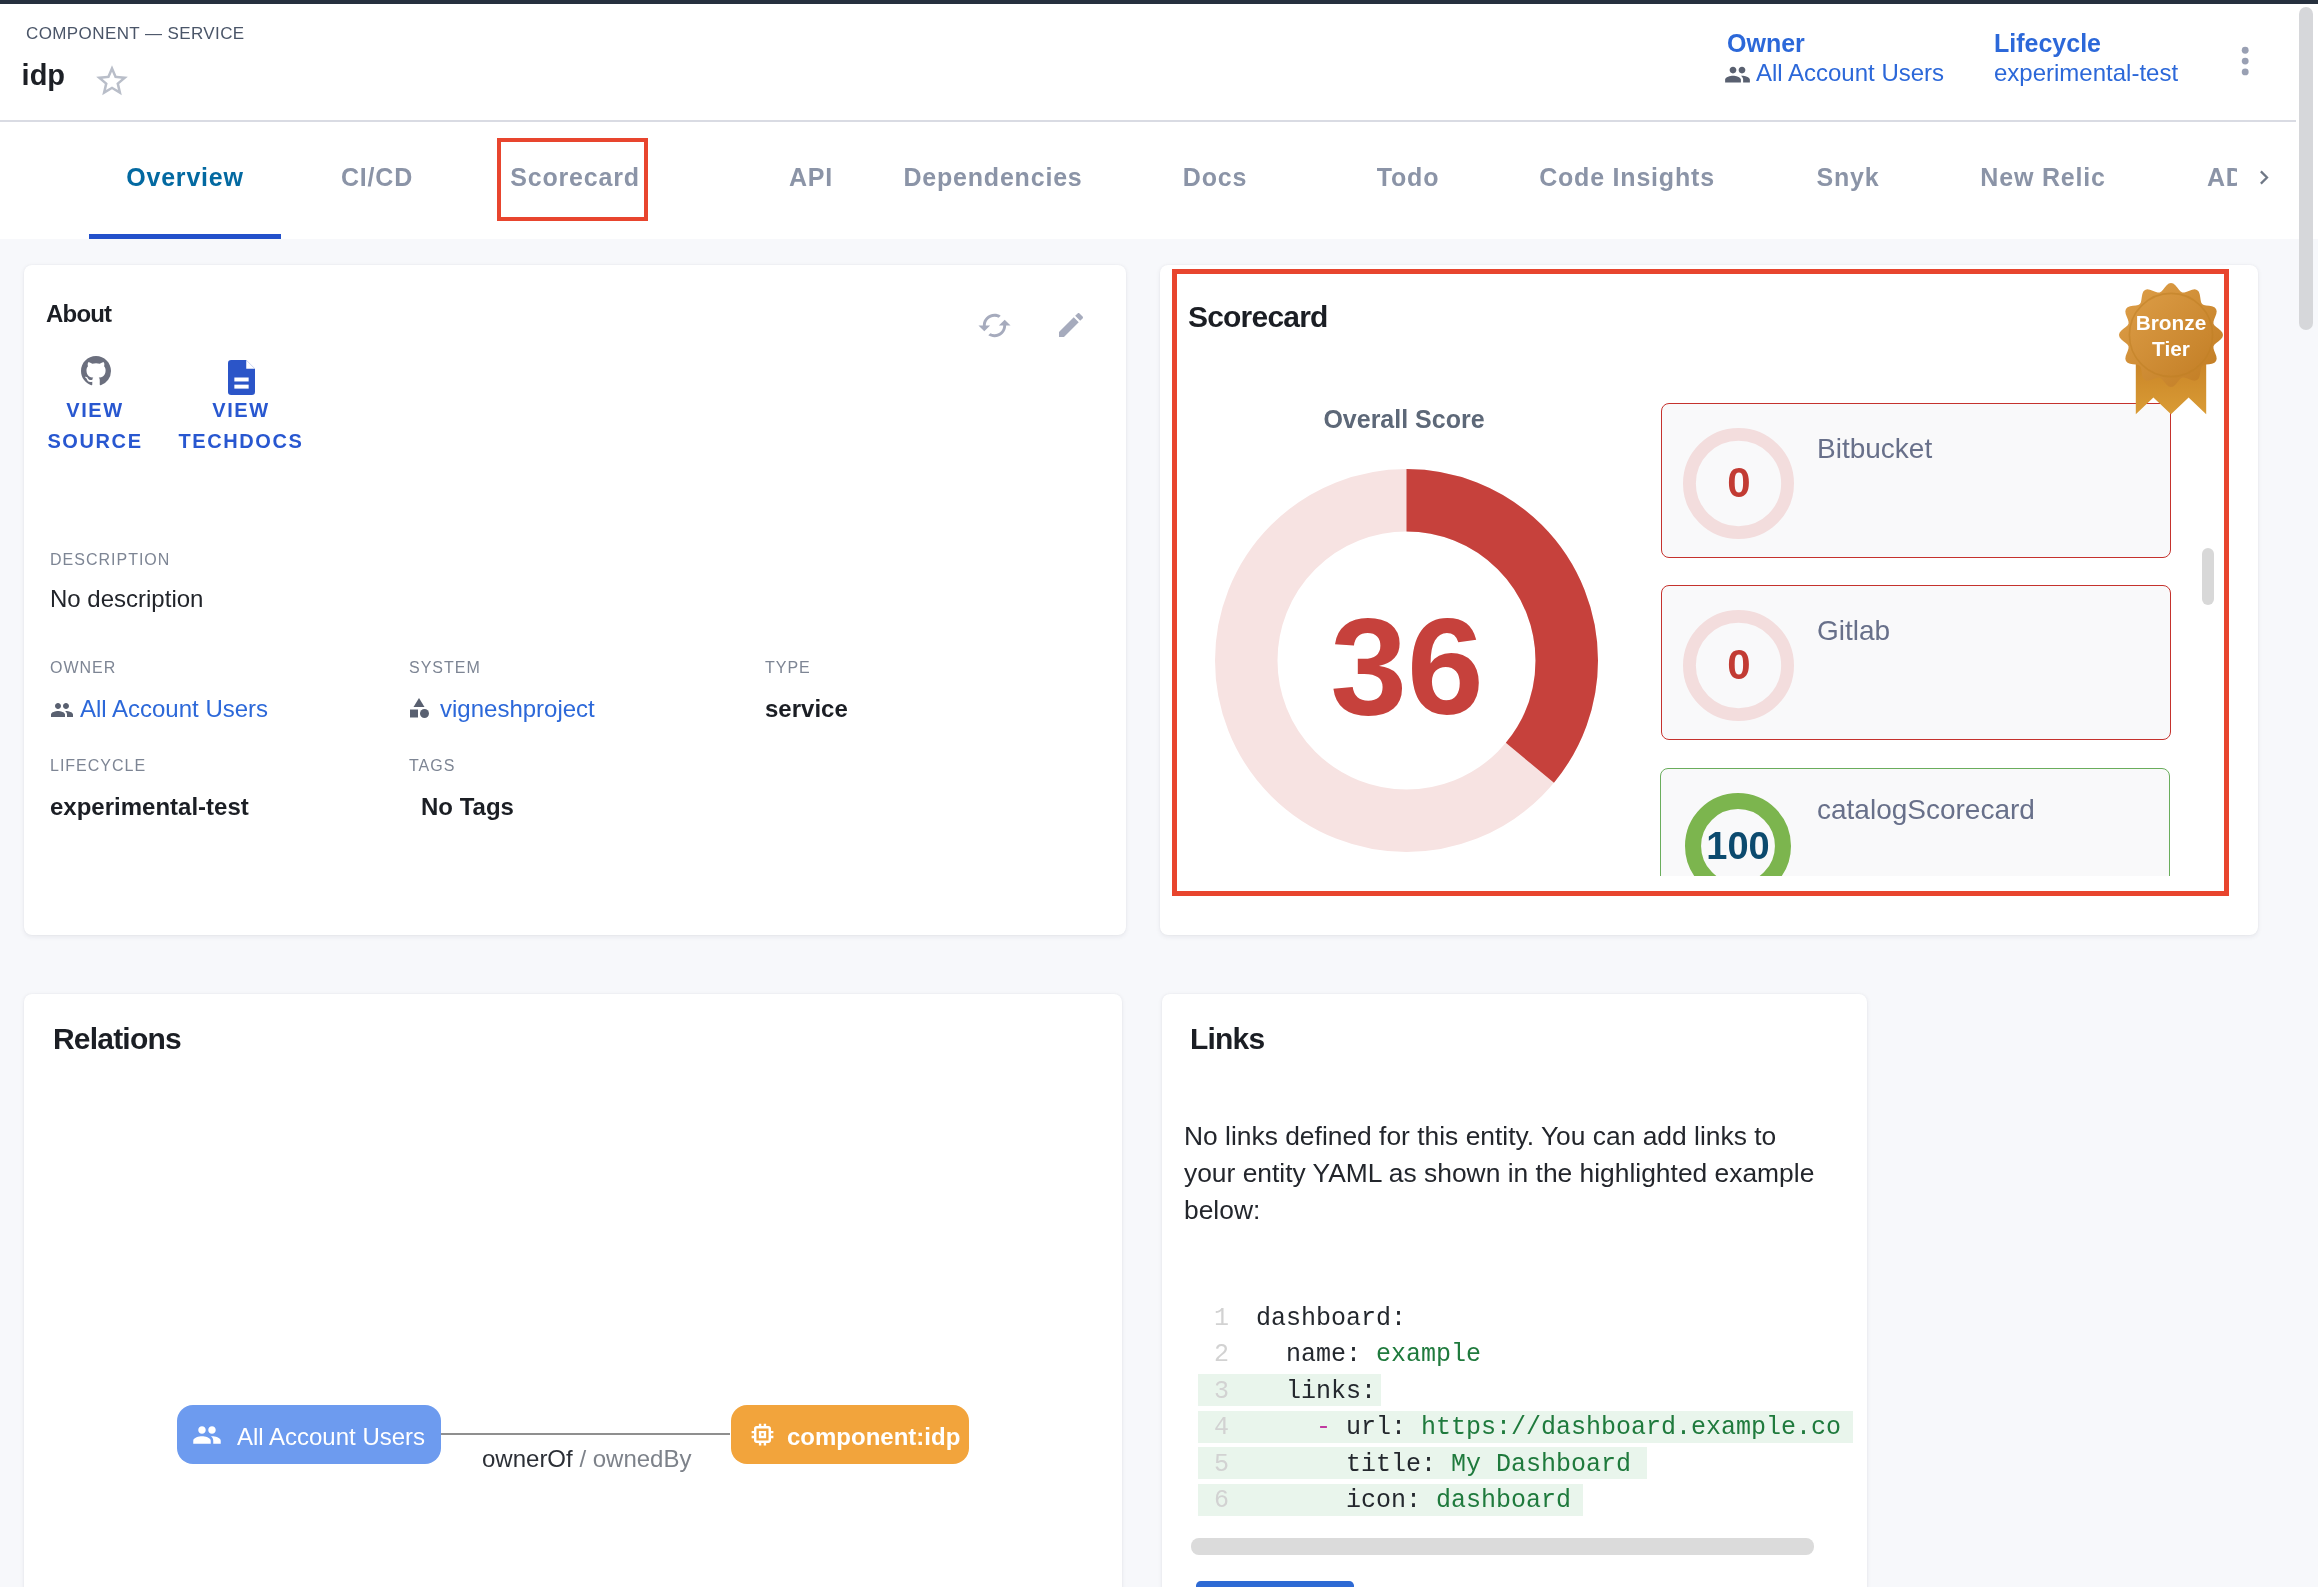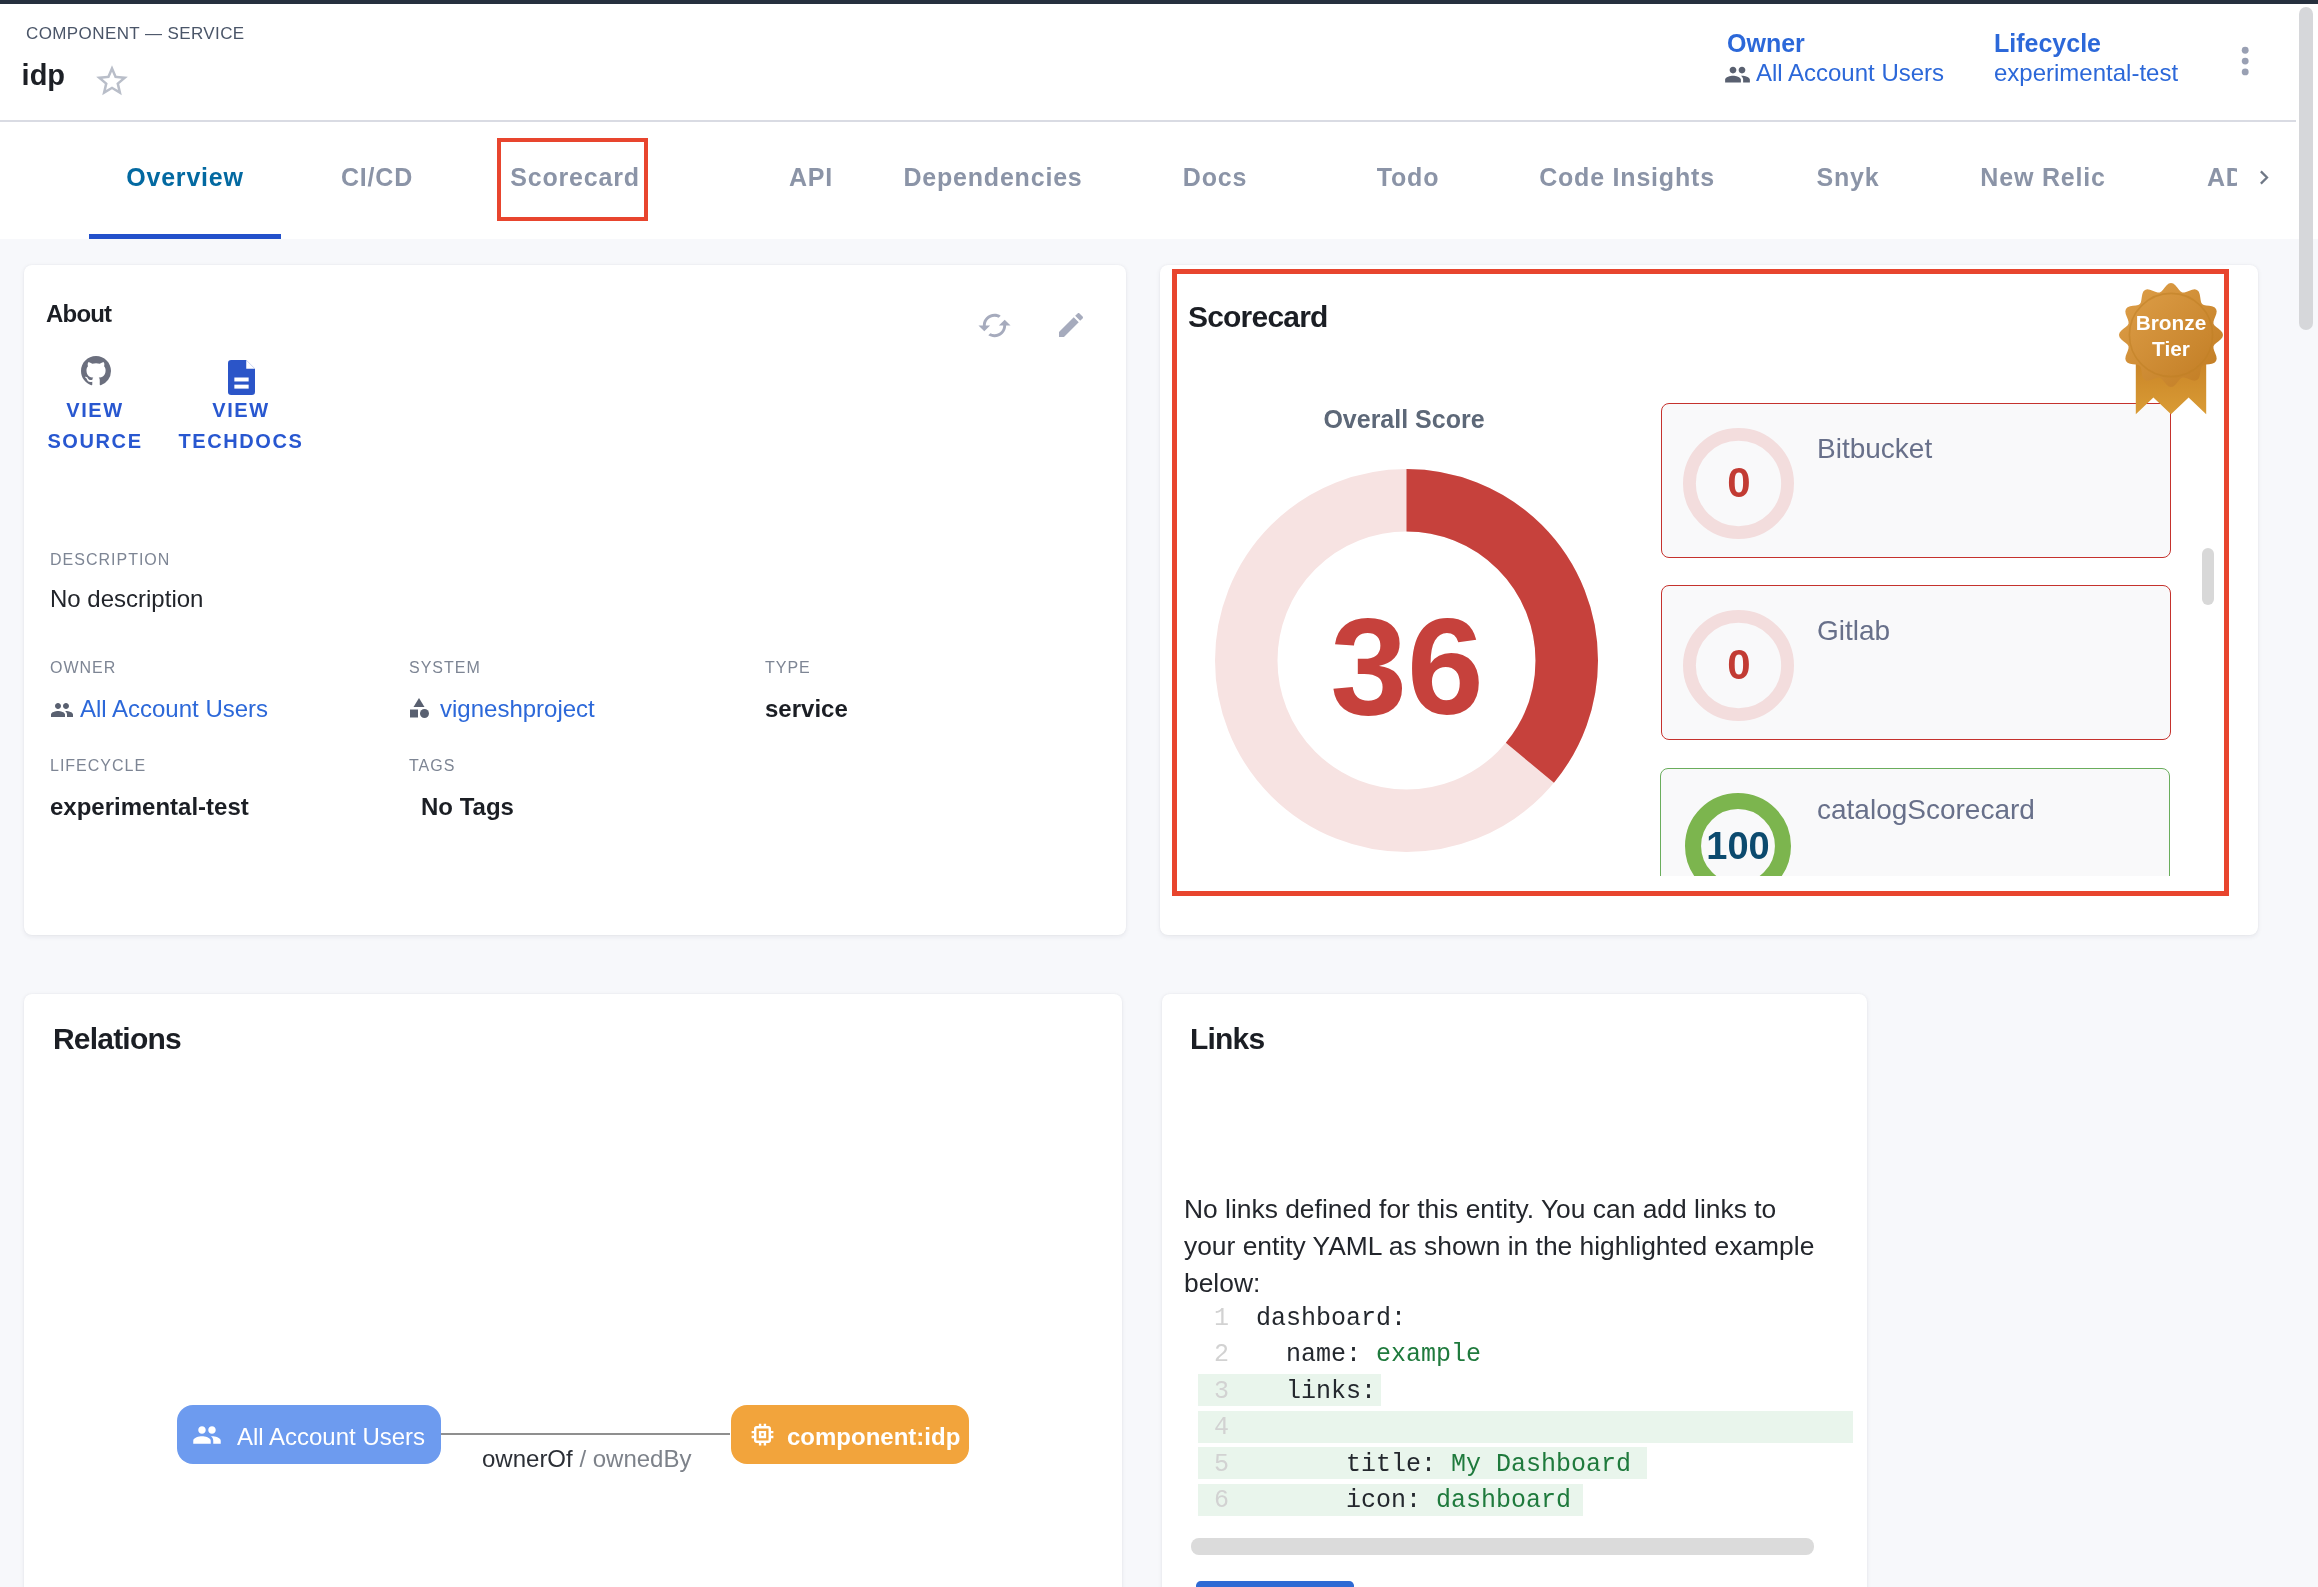--- a/index.html
+++ b/index.html
@@ -183,21 +183,21 @@
 <div class="abs" style="left:237px;top:1423px;font-size:24px;font-weight:500;color:#fff;">All Account Users</div>
 
 <div class="abs" style="left:731px;top:1405px;width:238px;height:59px;background:#f2a43c;border-radius:16px;"></div>
 <svg class="abs" style="left:748px;top:1420px;" width="29" height="29" viewBox="0 0 24 24" fill="#ffffff">
     <path d="M15 9H9v6h6V9zm-2 4h-2v-2h2v2zm8-2V9h-2V7c0-1.1-.9-2-2-2h-2V3h-2v2h-2V3H9v2H7c-1.1 0-2 .9-2 2v2H3v2h2v2H3v2h2v2c0 1.1.9 2 2 2h2v2h2v-2h2v2h2v-2h2c1.1 0 2-.9 2-2v-2h2v-2h-2v-2h2zm-4 6H7V7h10v10z"></path>
   </svg>
 <div class="abs" style="left:787px;top:1423px;font-size:24px;font-weight:600;color:#fff;">component:idp</div>
 
 <div class="card" style="left:1162px;top:994px;width:705px;height:721px;"></div>
 <div class="abs" style="left:1190px;top:1022px;font-size:30px;font-weight:bold;letter-spacing:-0.8px;color:#1b1e24;">Links</div>
-<div class="abs" style="left:1184px;top:1191px;font-size:26.4px;line-height:37px;color:#23262c;white-space:pre;">No links defined for this entity. You can add links to
+<div class="abs" style="left:1184px;top:1118px;font-size:26.4px;line-height:37px;color:#23262c;white-space:pre;">No links defined for this entity. You can add links to
 your entity YAML as shown in the highlighted example
 below:</div>
 
 <div class="abs" style="left:1162px;top:1298px;width:691px;height:232px;overflow:hidden;">
   <style>
     .hl { position:absolute; left:36px; height:32px; background:#e9f5ec; }
     .cl { position:absolute; font-family:"Liberation Mono", monospace; font-size:25px; color:#24282e; white-space:pre; }
     .ln { position:absolute; font-family:"Liberation Mono", monospace; font-size:25px; color:#d2d2d2; text-align:right; width:40px; }
     .gr { color:#1f7a3d; }
   </style>
@@ -207,20 +207,21 @@
   <div class="hl" style="top:186px;width:385px;"></div>
   <div class="ln" style="left:27px;top:6.4px;">1</div>
   <div class="ln" style="left:27px;top:42px;">2</div>
   <div class="ln" style="left:27px;top:79px;">3</div>
   <div class="ln" style="left:27px;top:115px;">4</div>
   <div class="ln" style="left:27px;top:152px;">5</div>
   <div class="ln" style="left:27px;top:188px;">6</div>
   <div class="cl" style="left:94px;top:6.4px;">dashboard:</div>
   <div class="cl" style="left:94px;top:42px;">  name: <span class="gr">example</span></div>
   <div class="cl" style="left:94px;top:79px;">  links:</div>
+  <div class="cl" style="left:94px;top:115px;">    <span style="color:#c0399f;">-</span> url: <span class="gr">https://dashboard.example.co</span></div>
   <div class="cl" style="left:94px;top:152px;">      title: <span class="gr">My Dashboard</span></div>
   <div class="cl" style="left:94px;top:188px;">      icon: <span class="gr">dashboard</span></div>
 </div>
 
 <div class="abs" style="left:1191px;top:1538px;width:623px;height:17px;background:#dbdbdb;border-radius:8px;"></div>
 
 <div class="abs" style="left:1196px;top:1581px;width:158px;height:7.2px;background:#2e6ad4;border-radius:4.8px 4.8px 0 0;"></div>
 
 <div class="abs" style="left:2299px;top:7.2px;width:13.6px;height:323px;background:#d6d7da;border-radius:7.2px;"></div>
 

